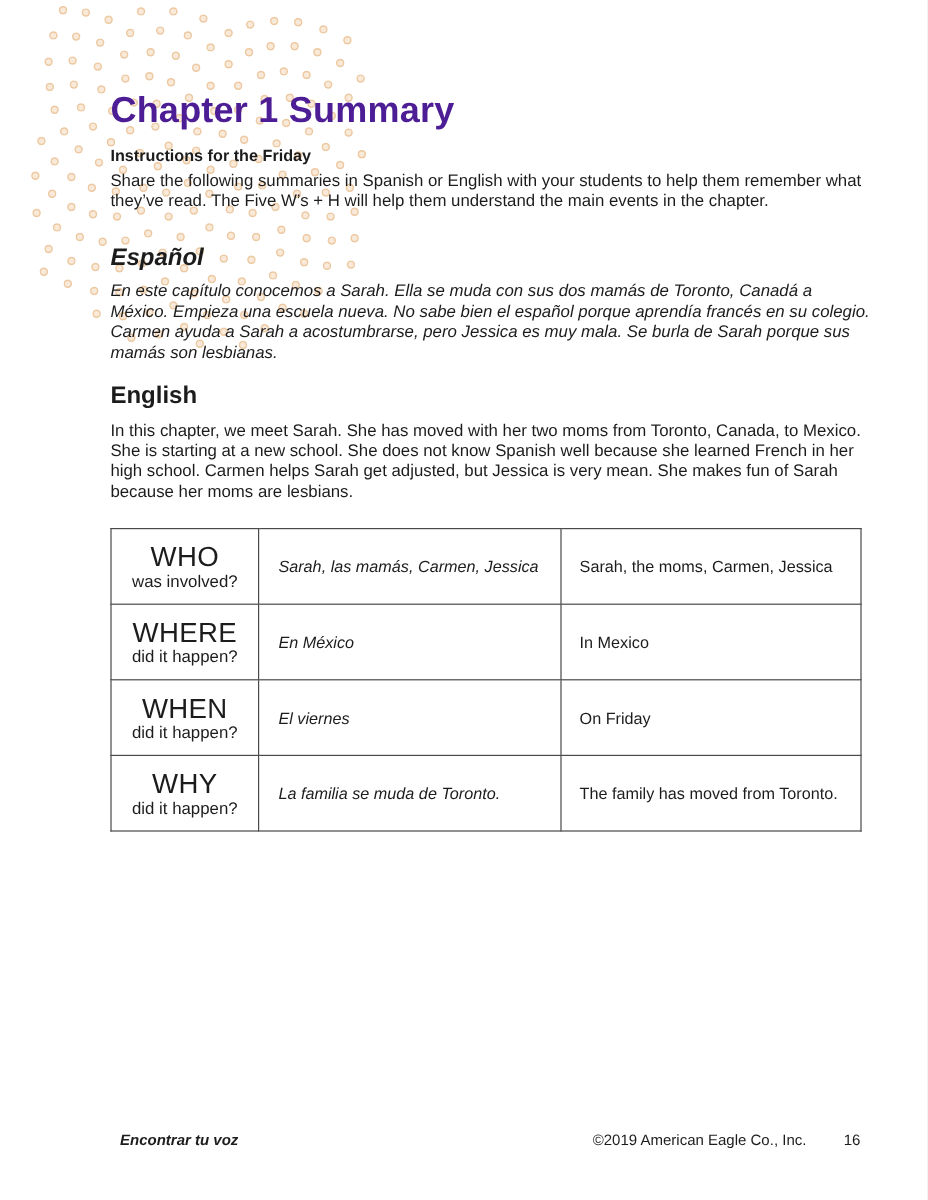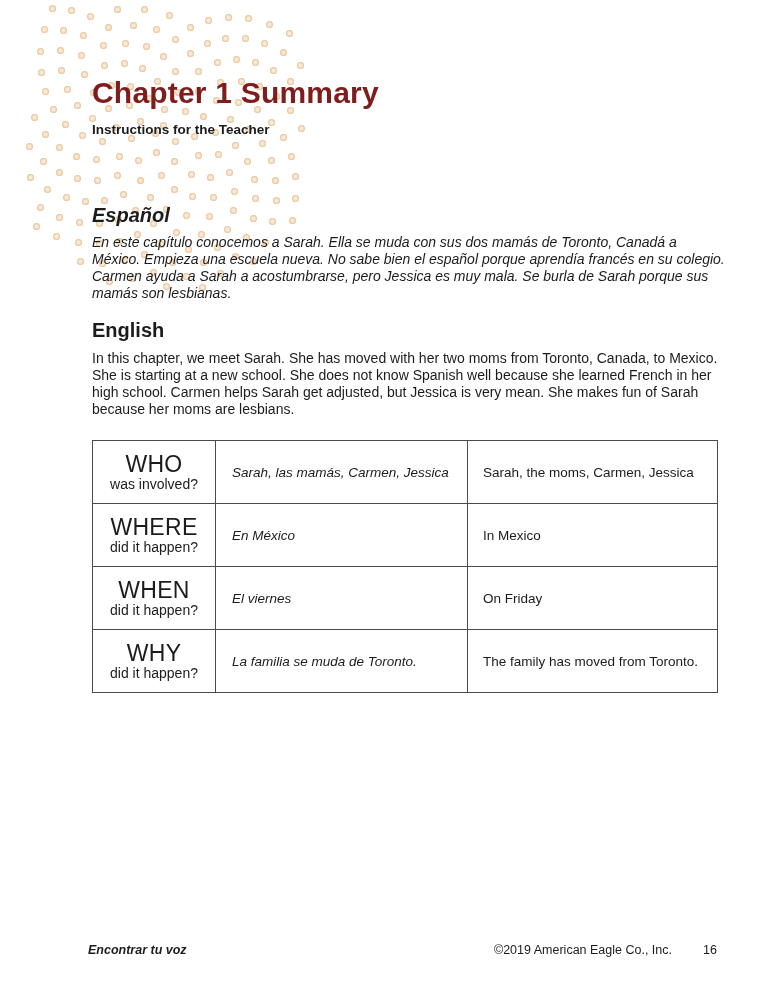--- a/index.html
+++ b/index.html
@@ -15,21 +15,21 @@
   
   .deco{position:absolute;left:0;top:0;width:330px;height:330px;pointer-events:none;}
   .deco-dot{
     position:absolute;width:7px;height:7px;border-radius:50%;
     background:#f9e9d8;
     box-shadow: inset 0 0 0 1.2px #ecc9a2;
   }
   .title{
     position:absolute;left:92px;top:76px;
     font-size:30px;font-weight:bold;letter-spacing:.2px;
-    color:#7f1d1d;white-space:nowrap;
+    color:#4c1d95;white-space:nowrap;
   }
   .instr-head{
     position:absolute;left:92px;top:122px;
     font-size:13.5px;font-weight:bold;
   }
   .para{
     position:absolute;left:92px;width:645px;
     font-size:14px;line-height:17px;white-space:pre-line;
   }
   .instr-body{top:142px;}
@@ -49,21 +49,21 @@
     border:1.5px solid #4a4a4a;
     height:62px;vertical-align:middle;
     font-size:13.5px;
   }
   td.wcell{text-align:center;padding:0 4px;}
   .wword{font-size:23px;line-height:24px;letter-spacing:.3px;}
   .wq{font-size:14px;line-height:16px;}
   td.escell{font-style:italic;padding:0 14px 0 16px;white-space:pre-line;}
   td.encell{padding:0 10px 0 15px;white-space:pre-line;}
   .footer-left{
-    position:absolute;left:88px;top:943px;
+    position:absolute;left:100px;top:943px;
     font-size:12.5px;font-weight:bold;font-style:italic;
   }
   .footer-copy{
     position:absolute;right:101px;top:943px;font-size:12.5px;
   }
   .footer-page{
     position:absolute;right:56px;top:943px;font-size:12.5px;
   }
 </style>
 </head>
@@ -243,21 +243,23 @@
       <span class="deco-dot" style="left: 162.734px; top: 283.387px;"></span>
       <span class="deco-dot" style="left: 48.6873px; top: 4.54794px;"></span>
       <span class="deco-dot" style="left: 32.6276px; top: 223.125px;"></span>
       <span class="deco-dot" style="left: 250.049px; top: 258.403px;"></span>
       <span class="deco-dot" style="left: 106.145px; top: 277.598px;"></span>
       <span class="deco-dot" style="left: 198.535px; top: 284.134px;"></span>
     </div>
 
   <div class="title">Chapter 1 Summary</div>
 
-  <div class="instr-head">Instructions for the Teacher</div>
+  <div class="instr-head">Instructions for the Friday</div>
+  <div class="para instr-body">Share the following summaries in Spanish or English with your students to help them remember what
+they’ve read. The Five W’s + H will help them understand the main events in the chapter.</div>
 
   <div class="sec-head es-head">Español</div>
   <div class="para es-body">En este capítulo conocemos a Sarah. Ella se muda con sus dos mamás de Toronto, Canadá a
 México. Empieza una escuela nueva. No sabe bien el español porque aprendía francés en su colegio.
 Carmen ayuda a Sarah a acostumbrarse, pero Jessica es muy mala. Se burla de Sarah porque sus
 mamás son lesbianas.</div>
 
   <div class="sec-head en-head">English</div>
   <div class="para en-body">In this chapter, we meet Sarah. She has moved with her two moms from Toronto, Canada, to Mexico.
 She is starting at a new school. She does not know Spanish well because she learned French in her

